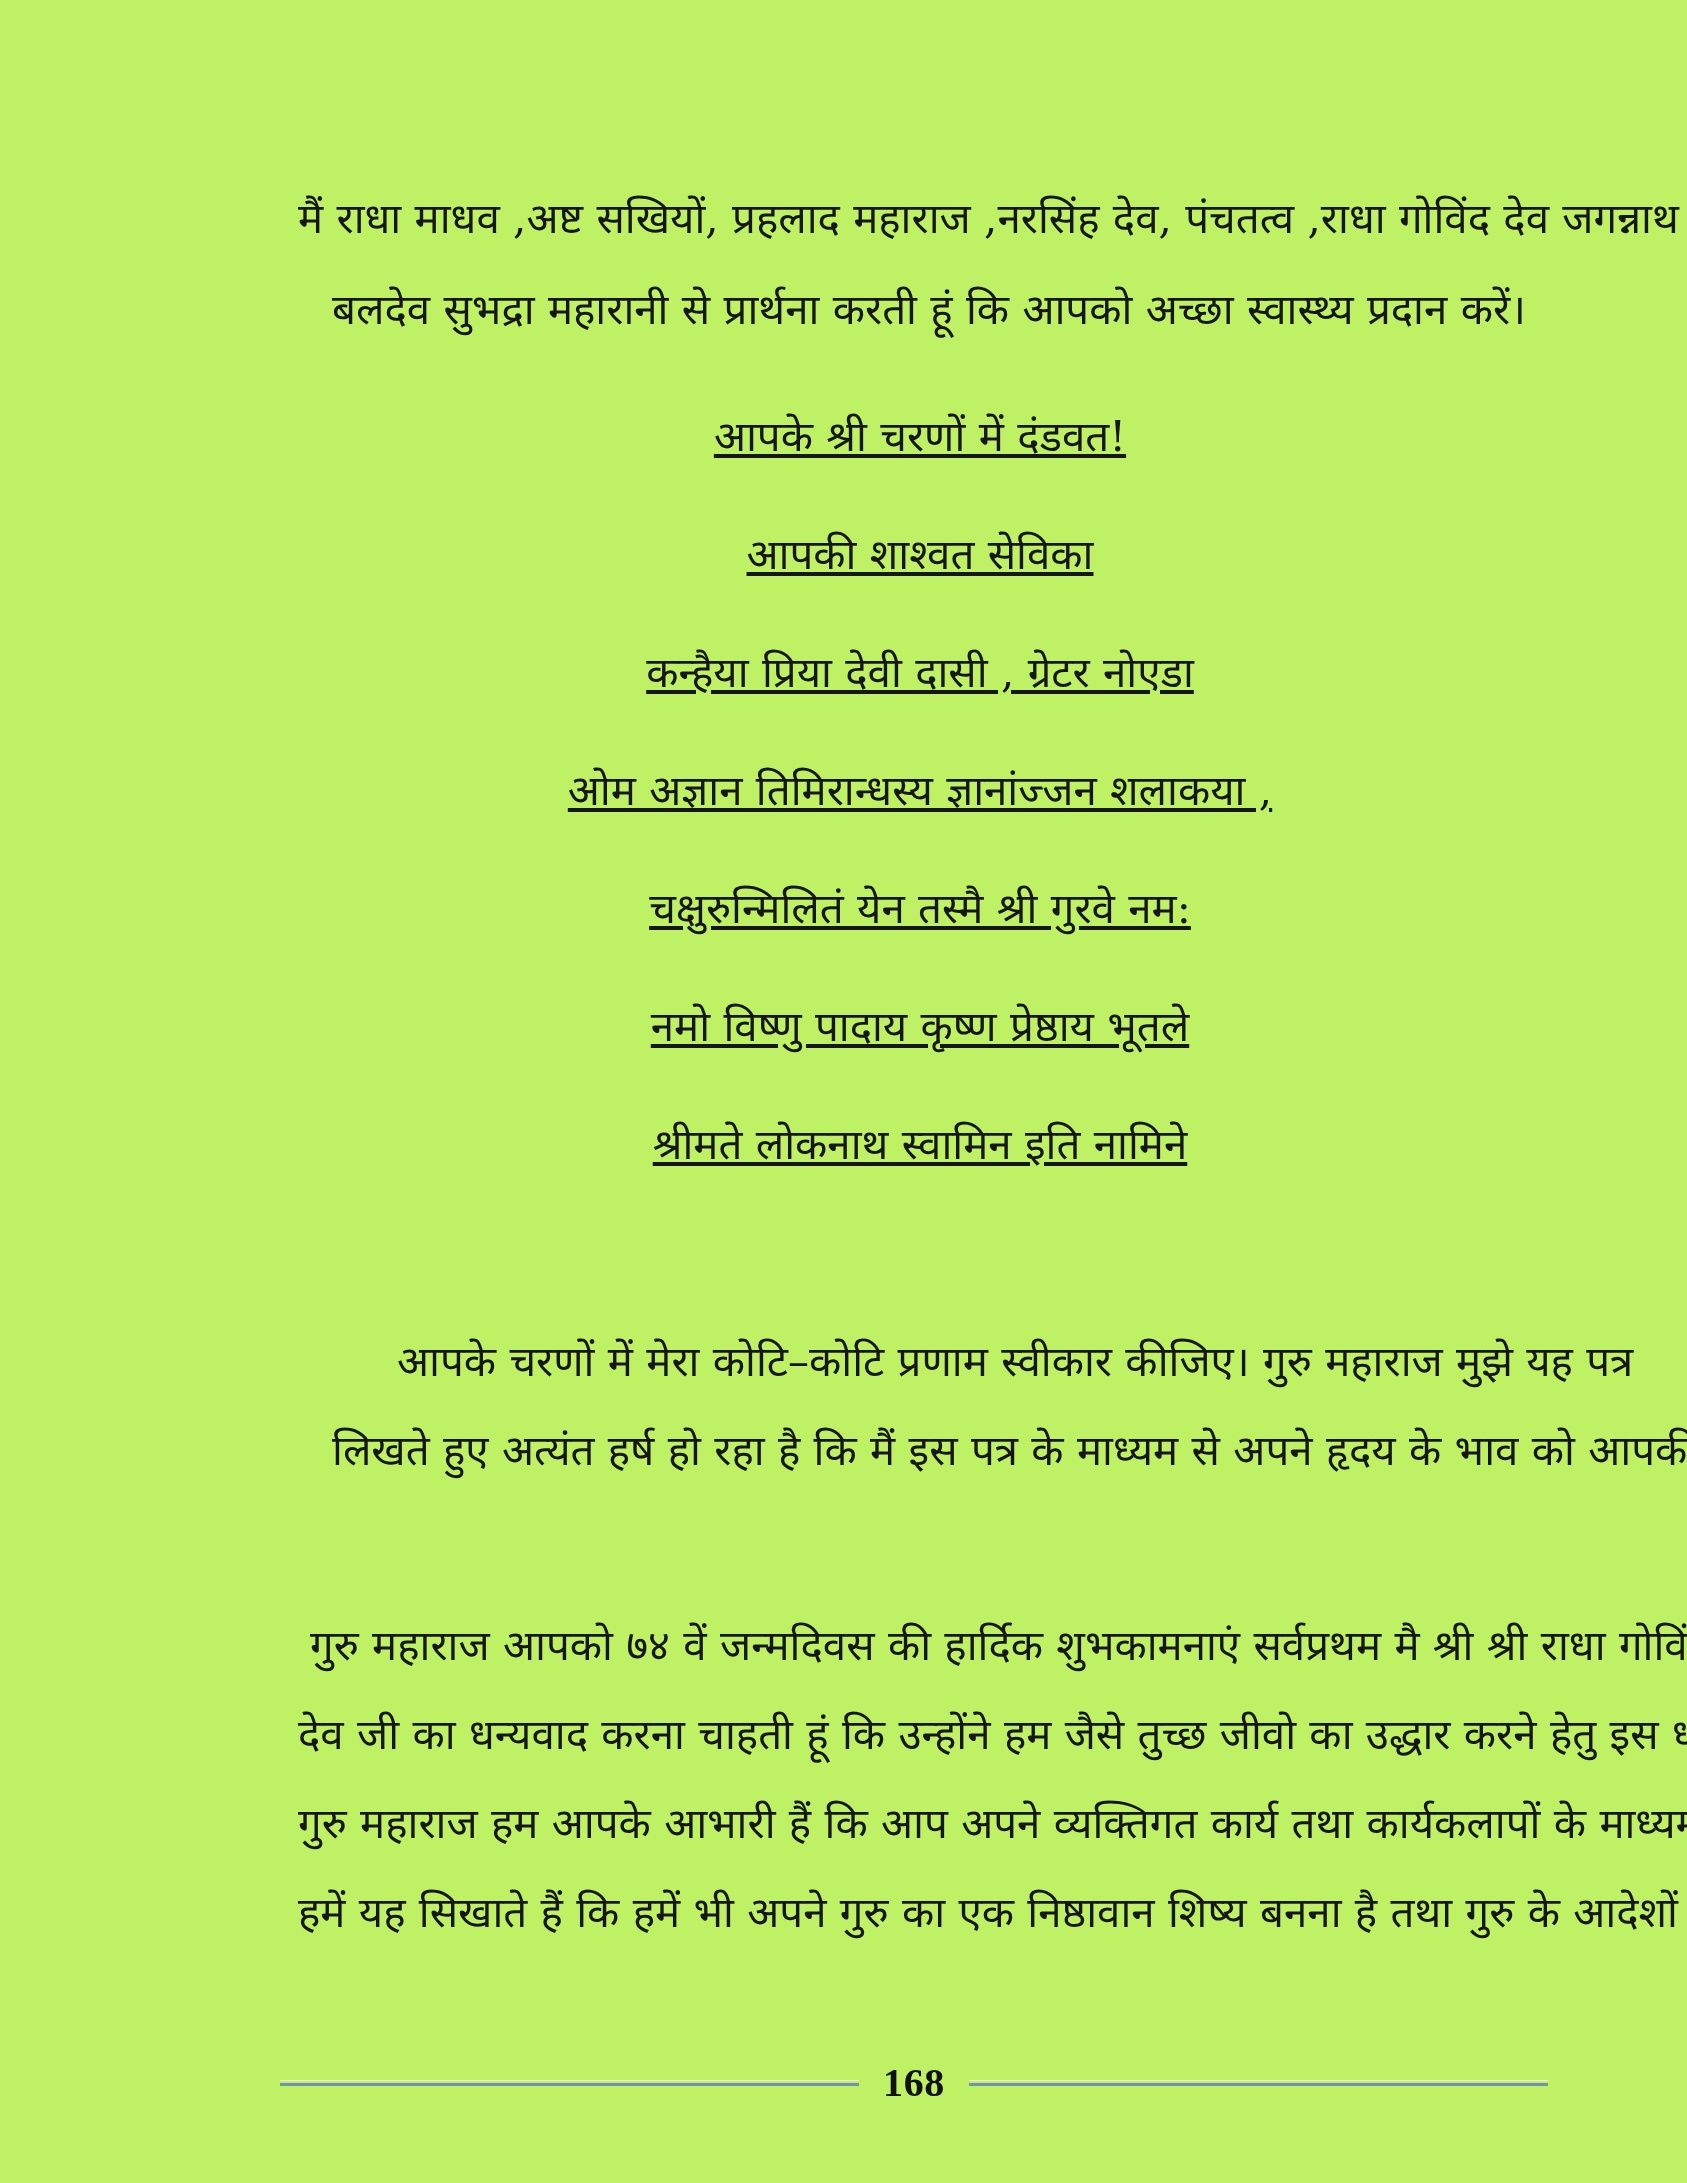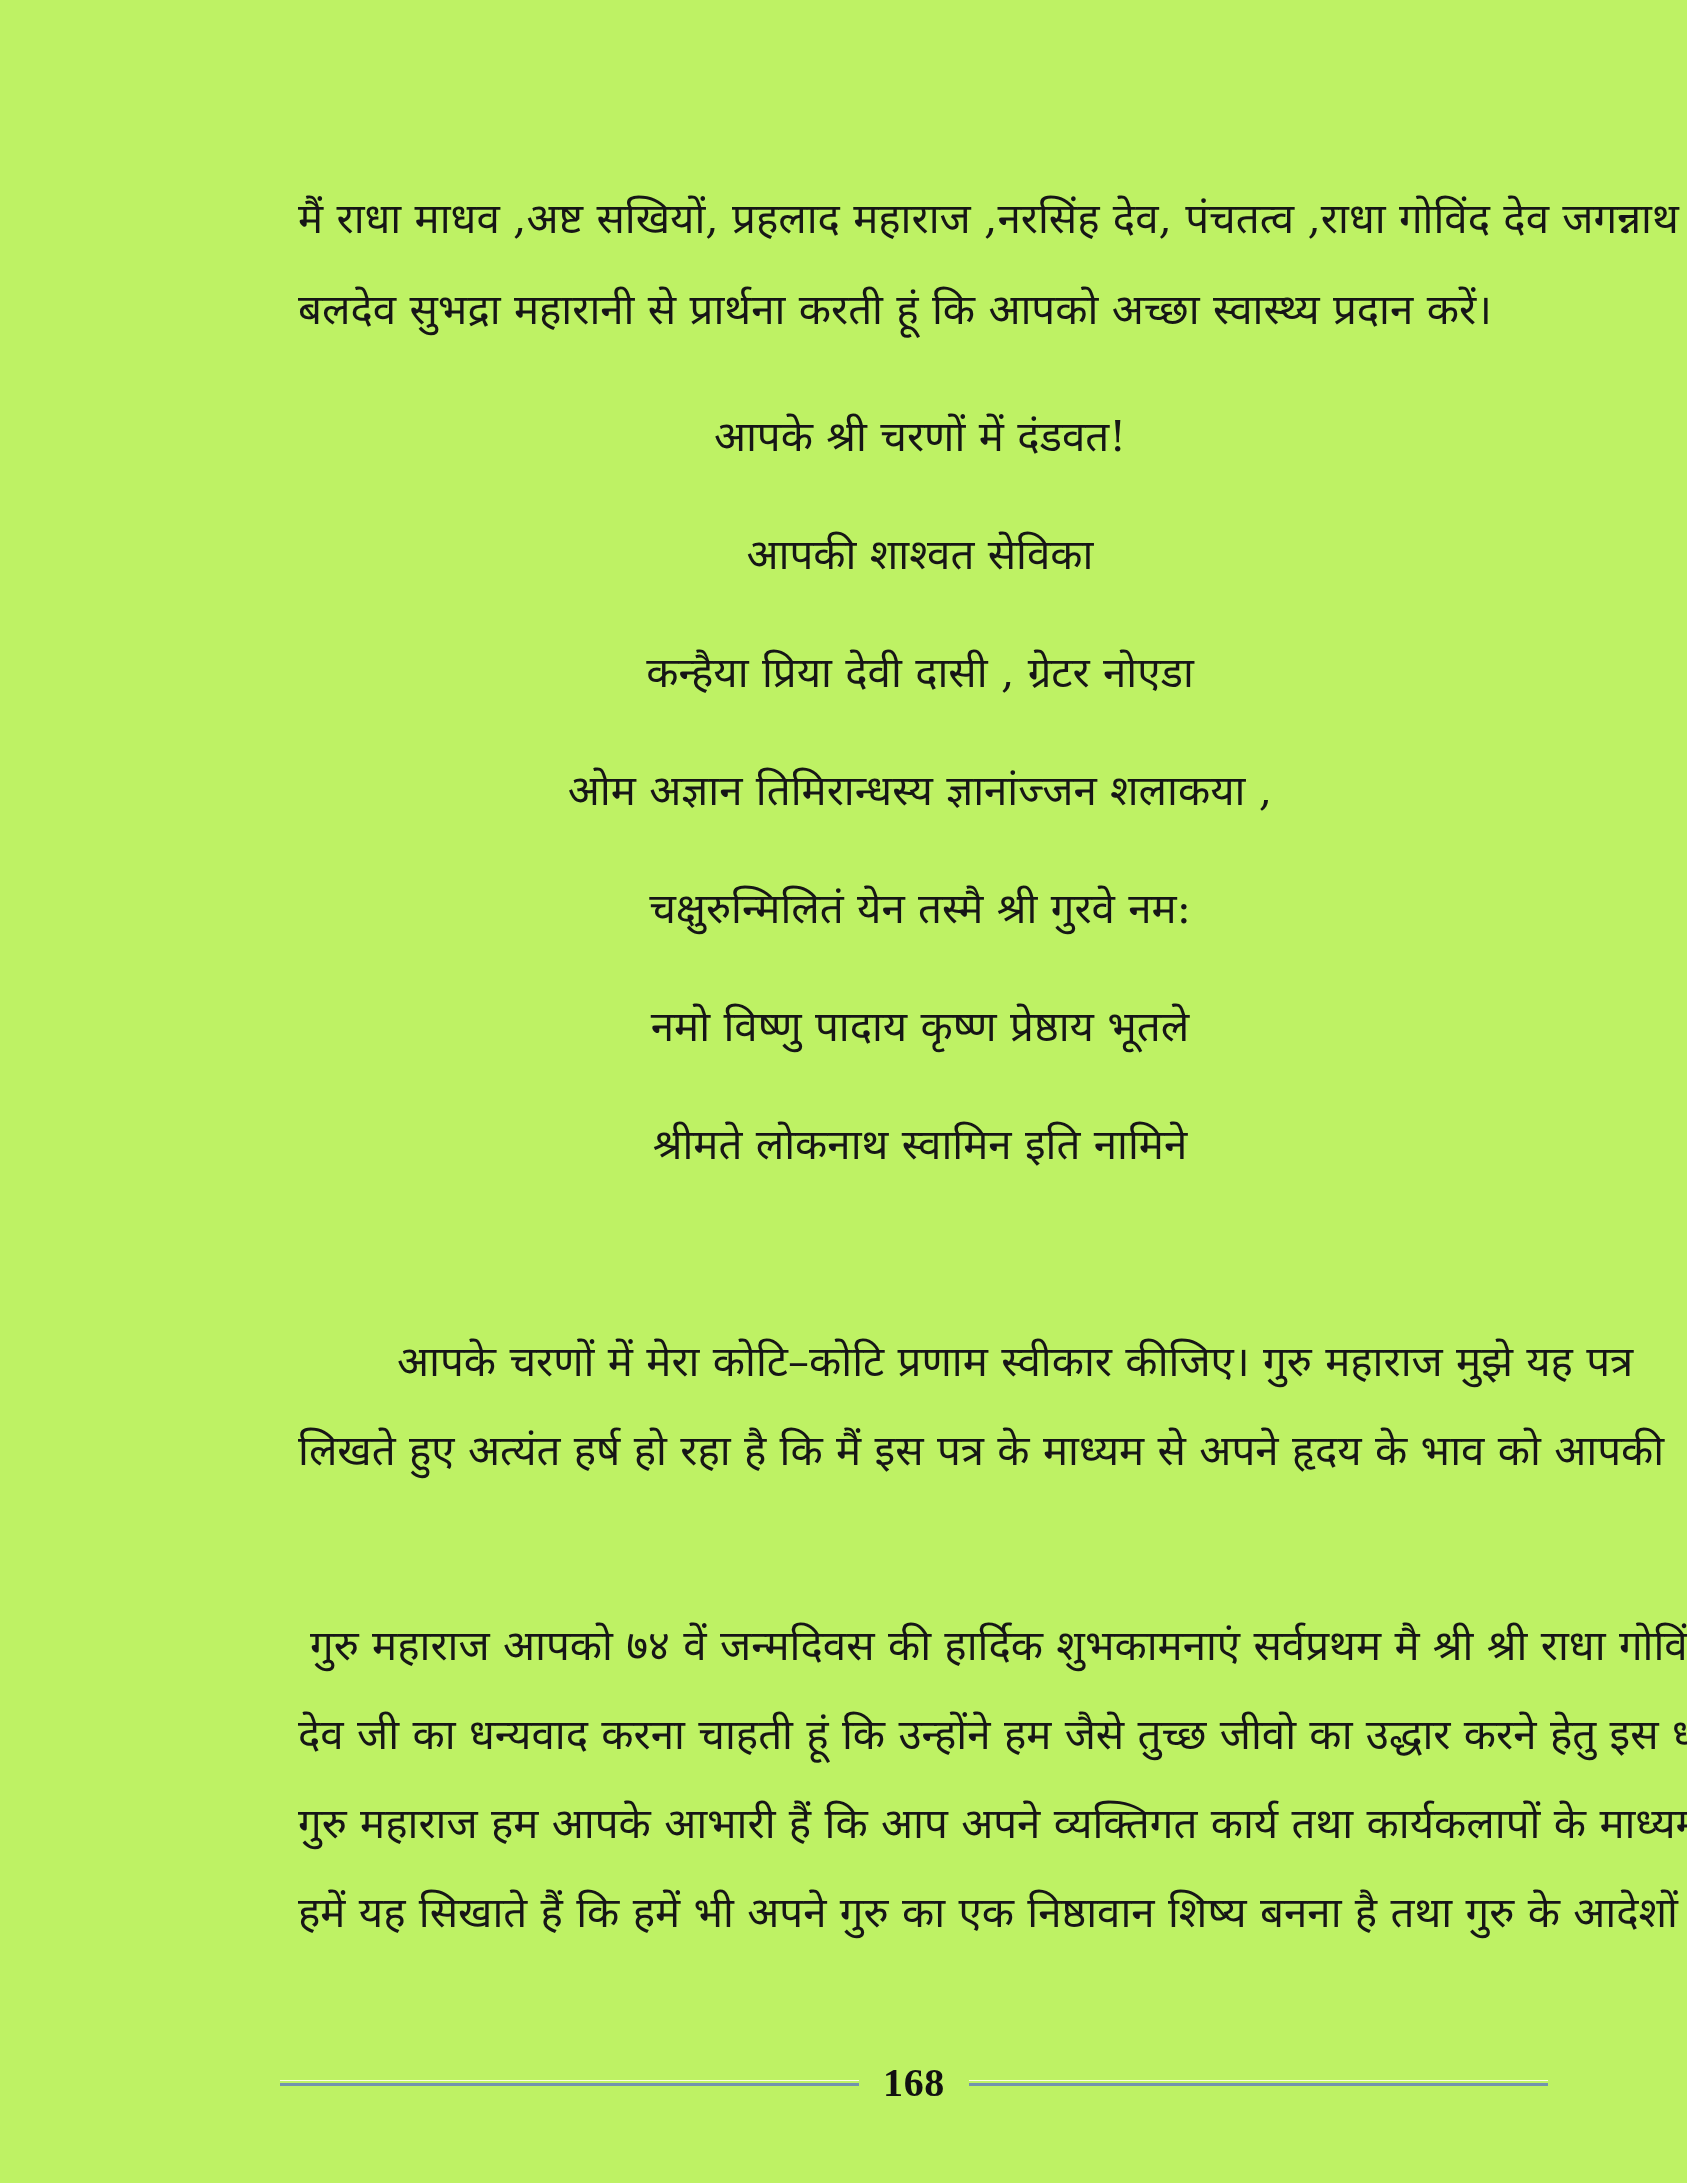--- a/index.html
+++ b/index.html
@@ -23,20 +23,21 @@
   }
   
   .para-a {
     top: 173px;
     font-size: 42px;
     line-height: 91px;
   }
   
   .verses {
     top: 378px;
+    text-decoration: underline;
   }
   .vline {
     height: 118px;
     line-height: 118px;
     text-align: center;
     font-size: 42px;
     white-space: nowrap;
   }
   
   .para-b {
@@ -55,20 +56,21 @@
 
   .pline {
     text-align: justify;
     text-align-last: justify;
     white-space: nowrap;
   }
   
   .para-a .pline:last-child,
   .para-b .pline:last-child {
     text-align-last: left;
+    margin-left: 34px;
   }
 
   
   .footer {
     position: absolute;
     left: 280px;
     top: 2059px;
     width: 1268px;
     height: 48px;
     display: flex;

